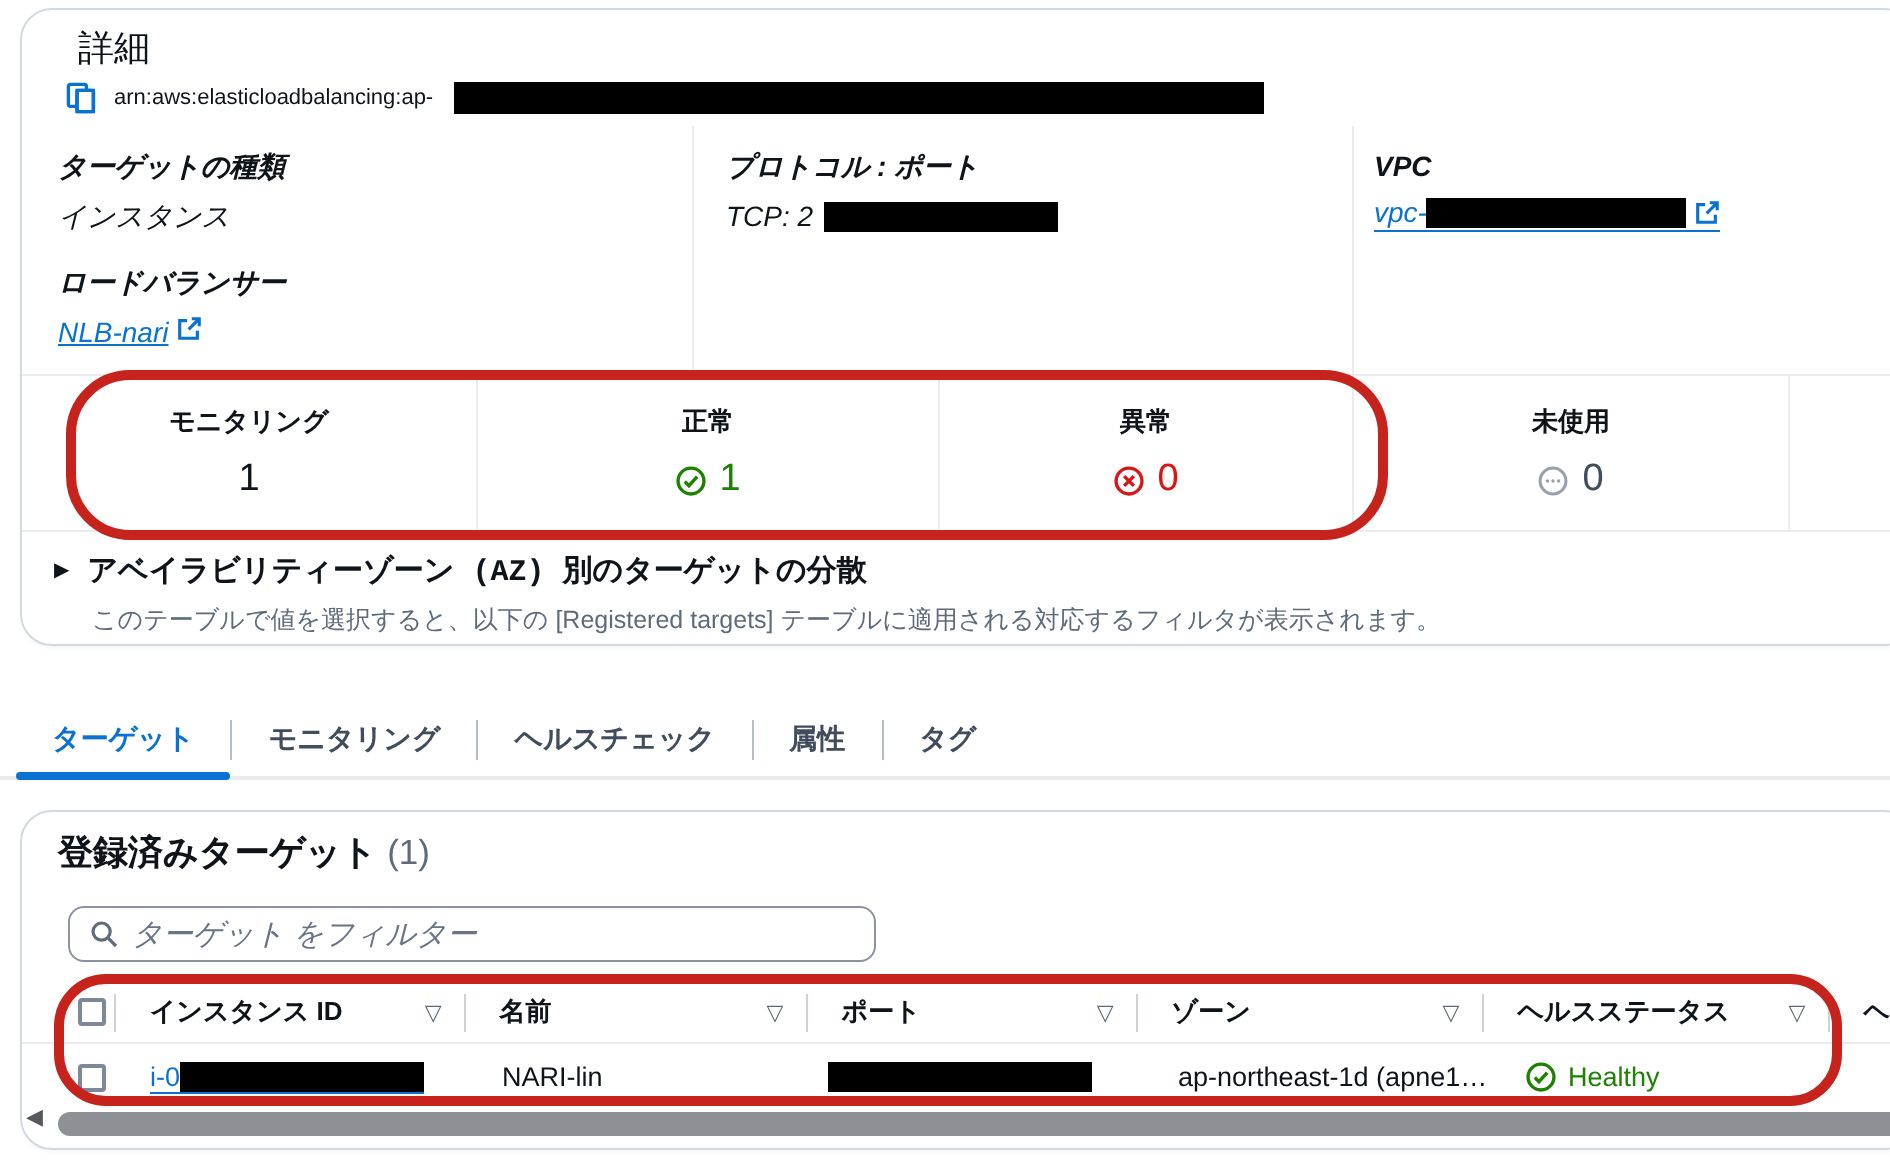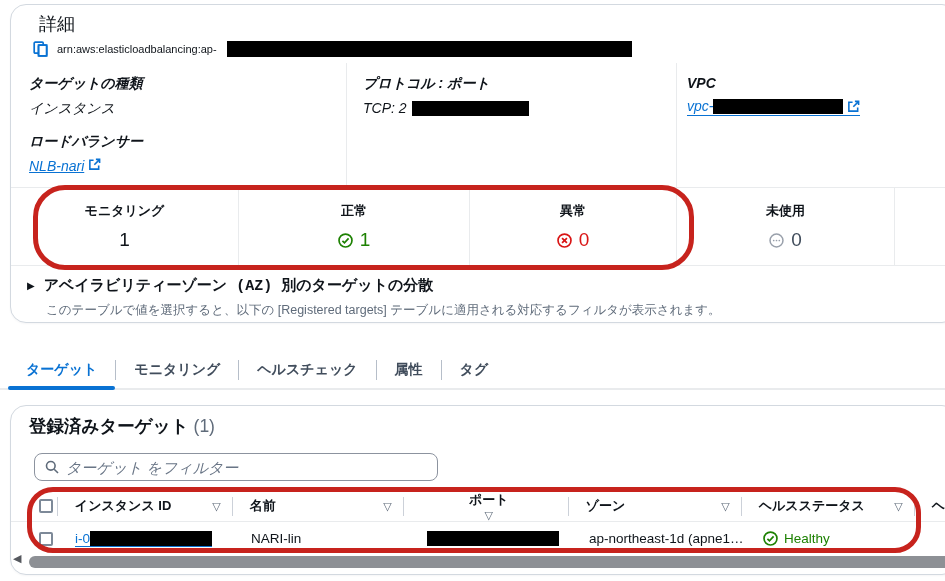--- a/index.html
+++ b/index.html
@@ -73,21 +73,21 @@
     align-items:center; border-bottom:1px solid #e9ebed; font-size:13px; font-weight:700; }
   .trow { position:absolute; left:0; right:0; top:116px; height:33px; display:flex;
     align-items:center; font-size:13.5px; }
   .cb-cell { width:47px; display:flex; align-items:center; padding-left:28px; position:relative; height:100%; }
   .thead .cb-cell::after { content:""; position:absolute; right:0; top:6px; height:19px; width:1px; background:#ccd1d9; }
   .checkbox { width:14px; height:14px; border:2px solid #7d8998; border-radius:2px; background:#fff; cursor:pointer; flex:none; }
   .th { height:100%; display:flex; align-items:center; justify-content:space-between;
     padding:0 12px 0 17px; position:relative; }
   .th::after { content:""; position:absolute; right:0; top:6px; height:19px; width:1px; background:#ccd1d9; }
   .th.extra::after { display:none; }
-  .col-inst { width:176px; } .col-name { width:172px; } .col-port { width:166px;flex-direction:column; }
+  .col-inst { width:176px; } .col-name { width:172px; } .col-port { width:166px; }
   .col-zone { width:174px; } .col-health { width:174px; } .col-extra { flex:1; padding-left:17px; }
   .sort-icon { color:#5f6b7a; font-size:11px; cursor:pointer; }
   .td { padding-left:17px; display:flex; align-items:center; }
   .inst-link { display:inline-flex; align-items:flex-end; border-bottom:1.5px solid #0972d3;
     color:#0972d3; text-decoration:none; font-size:13.5px; cursor:pointer; }
   .inst-redact { width:122px; height:15px; }
   .port-redact { width:132px; height:15px; margin-left:2px; }
   .health-ok { color:#1d8102; display:inline-flex; align-items:center; gap:6px; }
   .hscroll { position:absolute; left:18px; right:0; top:150px; height:12px;
     background:#8d9095; border-radius:7px 0 0 7px; cursor:pointer; }

